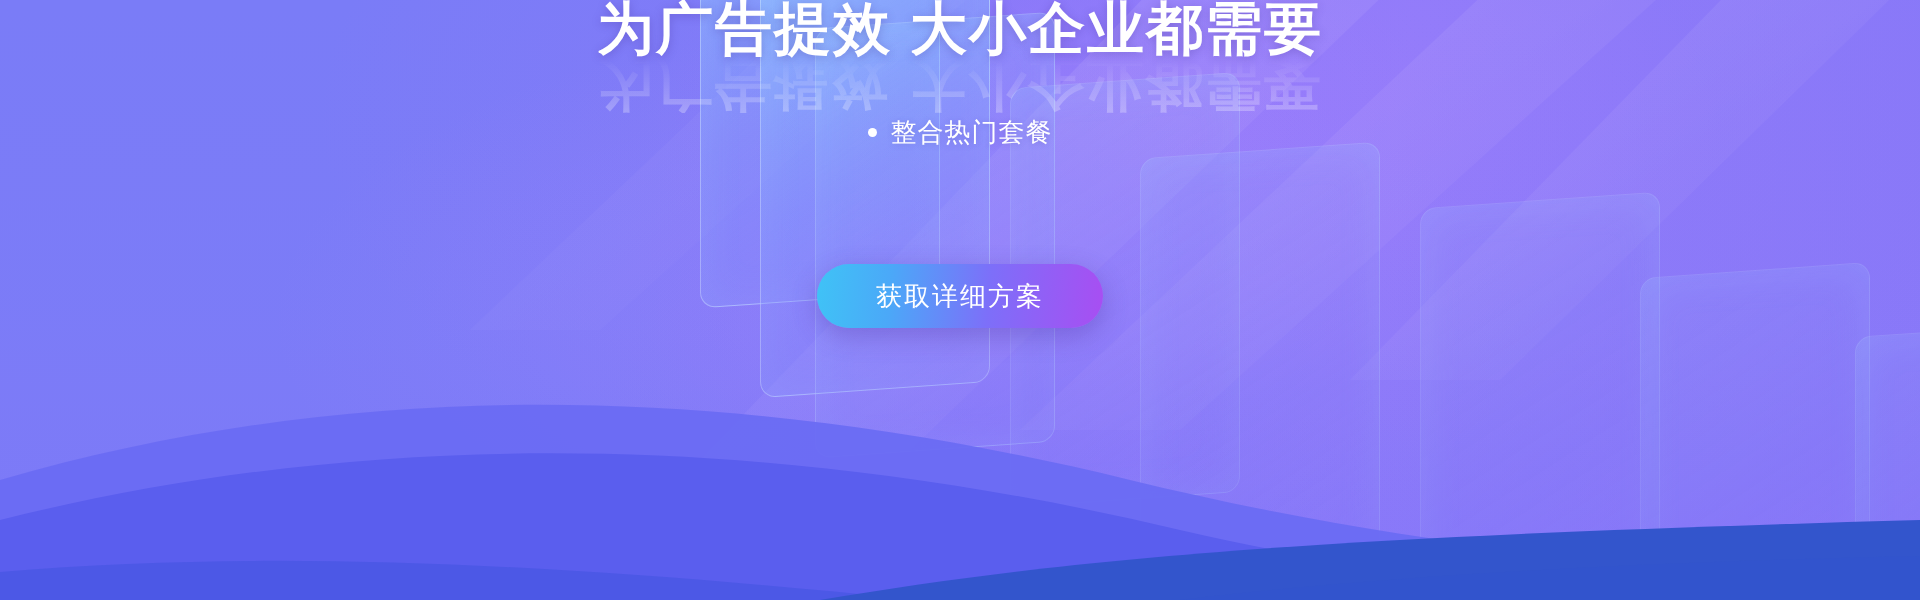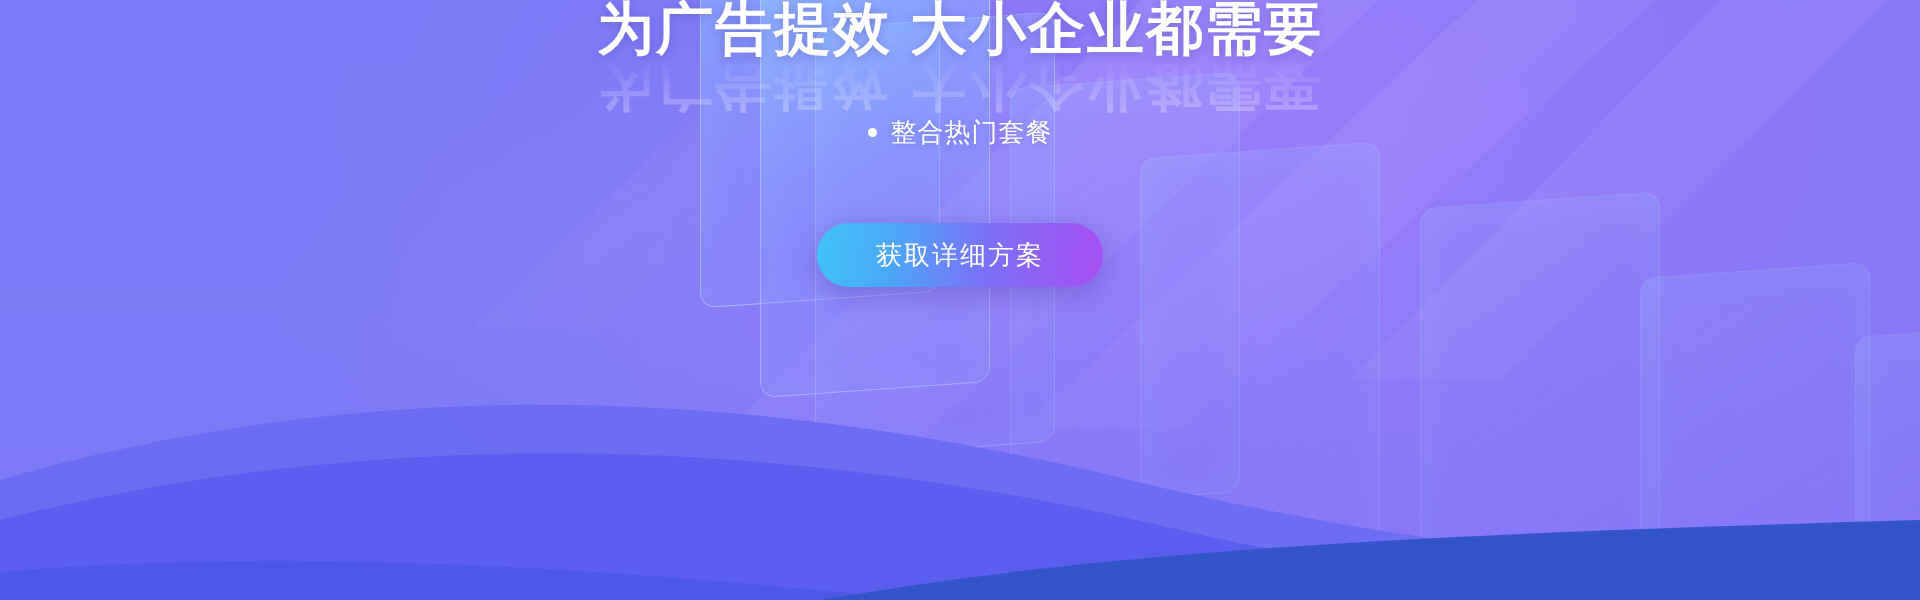--- a/index.html
+++ b/index.html
@@ -116,21 +116,21 @@
     text-shadow:0 1px 6px rgba(60,40,140,.22);
   }
   .dot {
     width:9px; height:9px;
     border-radius:50%;
     background:#ffffff;
     flex:0 0 auto;
   }
 
   .cta {
-    margin-top:73px;
+    margin-top:114px;
     width:286px;
     height:64px;
     border:none;
     border-radius:32px;
     cursor:pointer;
     color:#ffffff;
     font-size:26px;
     letter-spacing:2px;
     font-family:inherit;
     background:linear-gradient(95deg, #3fc3f6 0%, #4ba8f8 26%, #7d6ff9 60%, #a84ef2 100%);

